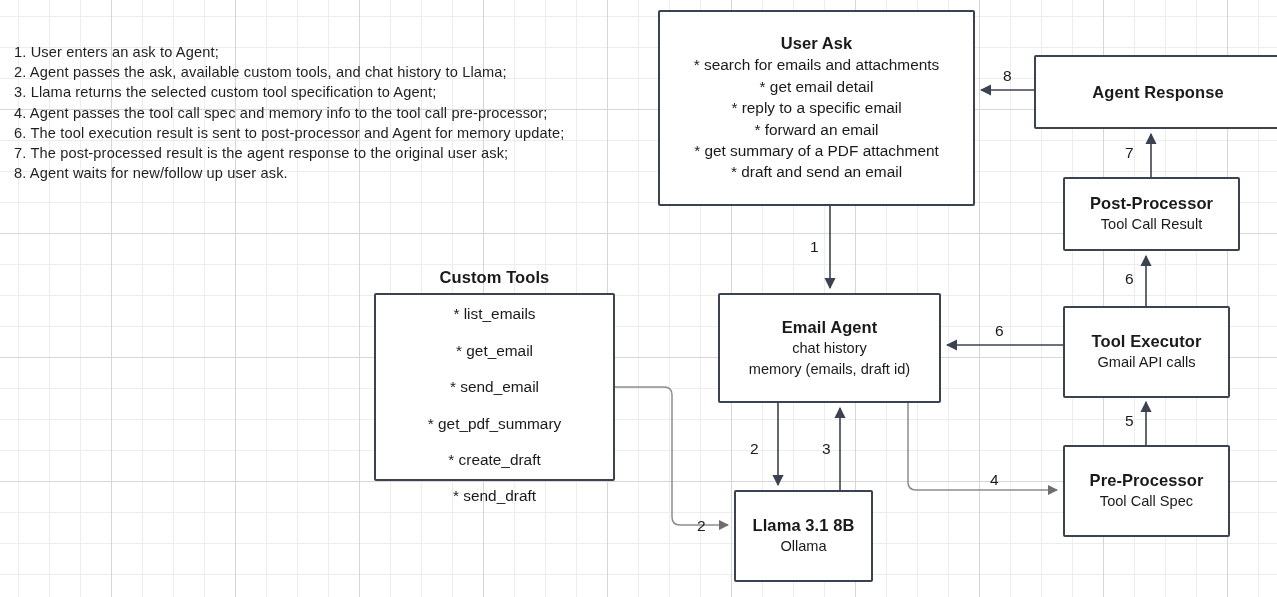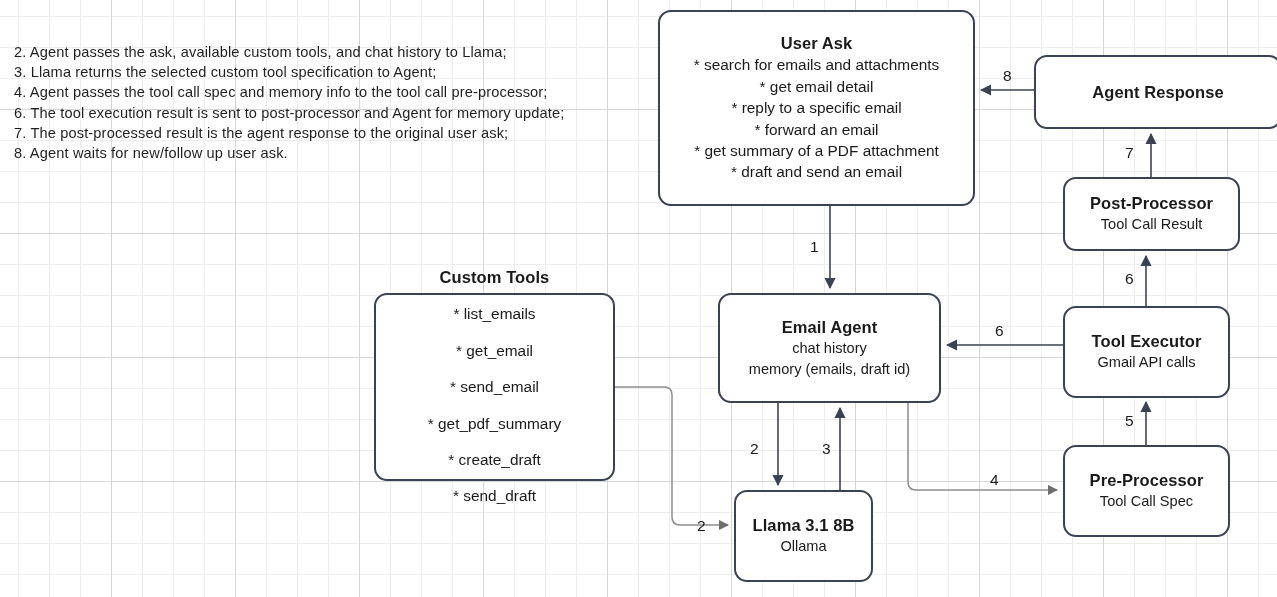--- a/index.html
+++ b/index.html
@@ -31,21 +31,21 @@
     line-height: 20.2px;
     color: #1f1f1f;
     white-space: nowrap;
   }
   .steps div { letter-spacing: 0.01em; }
 
   .node {
     position: absolute;
     box-sizing: border-box;
     border: 2px solid #3b4251;
-    border-radius: 13px;
+    border-radius: 2px;
     background: #ffffff;
     display: flex;
     flex-direction: column;
     align-items: center;
     justify-content: center;
     text-align: center;
     color: #1a1a1a;
     z-index: 3;
   }
   .node .title {
@@ -89,20 +89,21 @@
     z-index: 2;
     white-space: nowrap;
   }
 </style>
 </head>
 <body>
 
 <div id="canvas">
 
   <div class="steps">
+    <div>1. User enters an ask to Agent;</div>
     <div>2. Agent passes the ask, available custom tools, and chat history to Llama;</div>
     <div>3. Llama returns the selected custom tool specification to Agent;</div>
     <div>4. Agent passes the tool call spec and memory info to the tool call pre-processor;</div>
     <div>6. The tool execution result is sent to post-processor and Agent for memory update;</div>
     <div>7. The post-processed result is the agent response to the original user ask;</div>
     <div>8. Agent waits for new/follow up user ask.</div>
   </div>
 
   <svg id="edges" viewBox="0 0 1277 597" width="1277" height="597">
     <defs>

